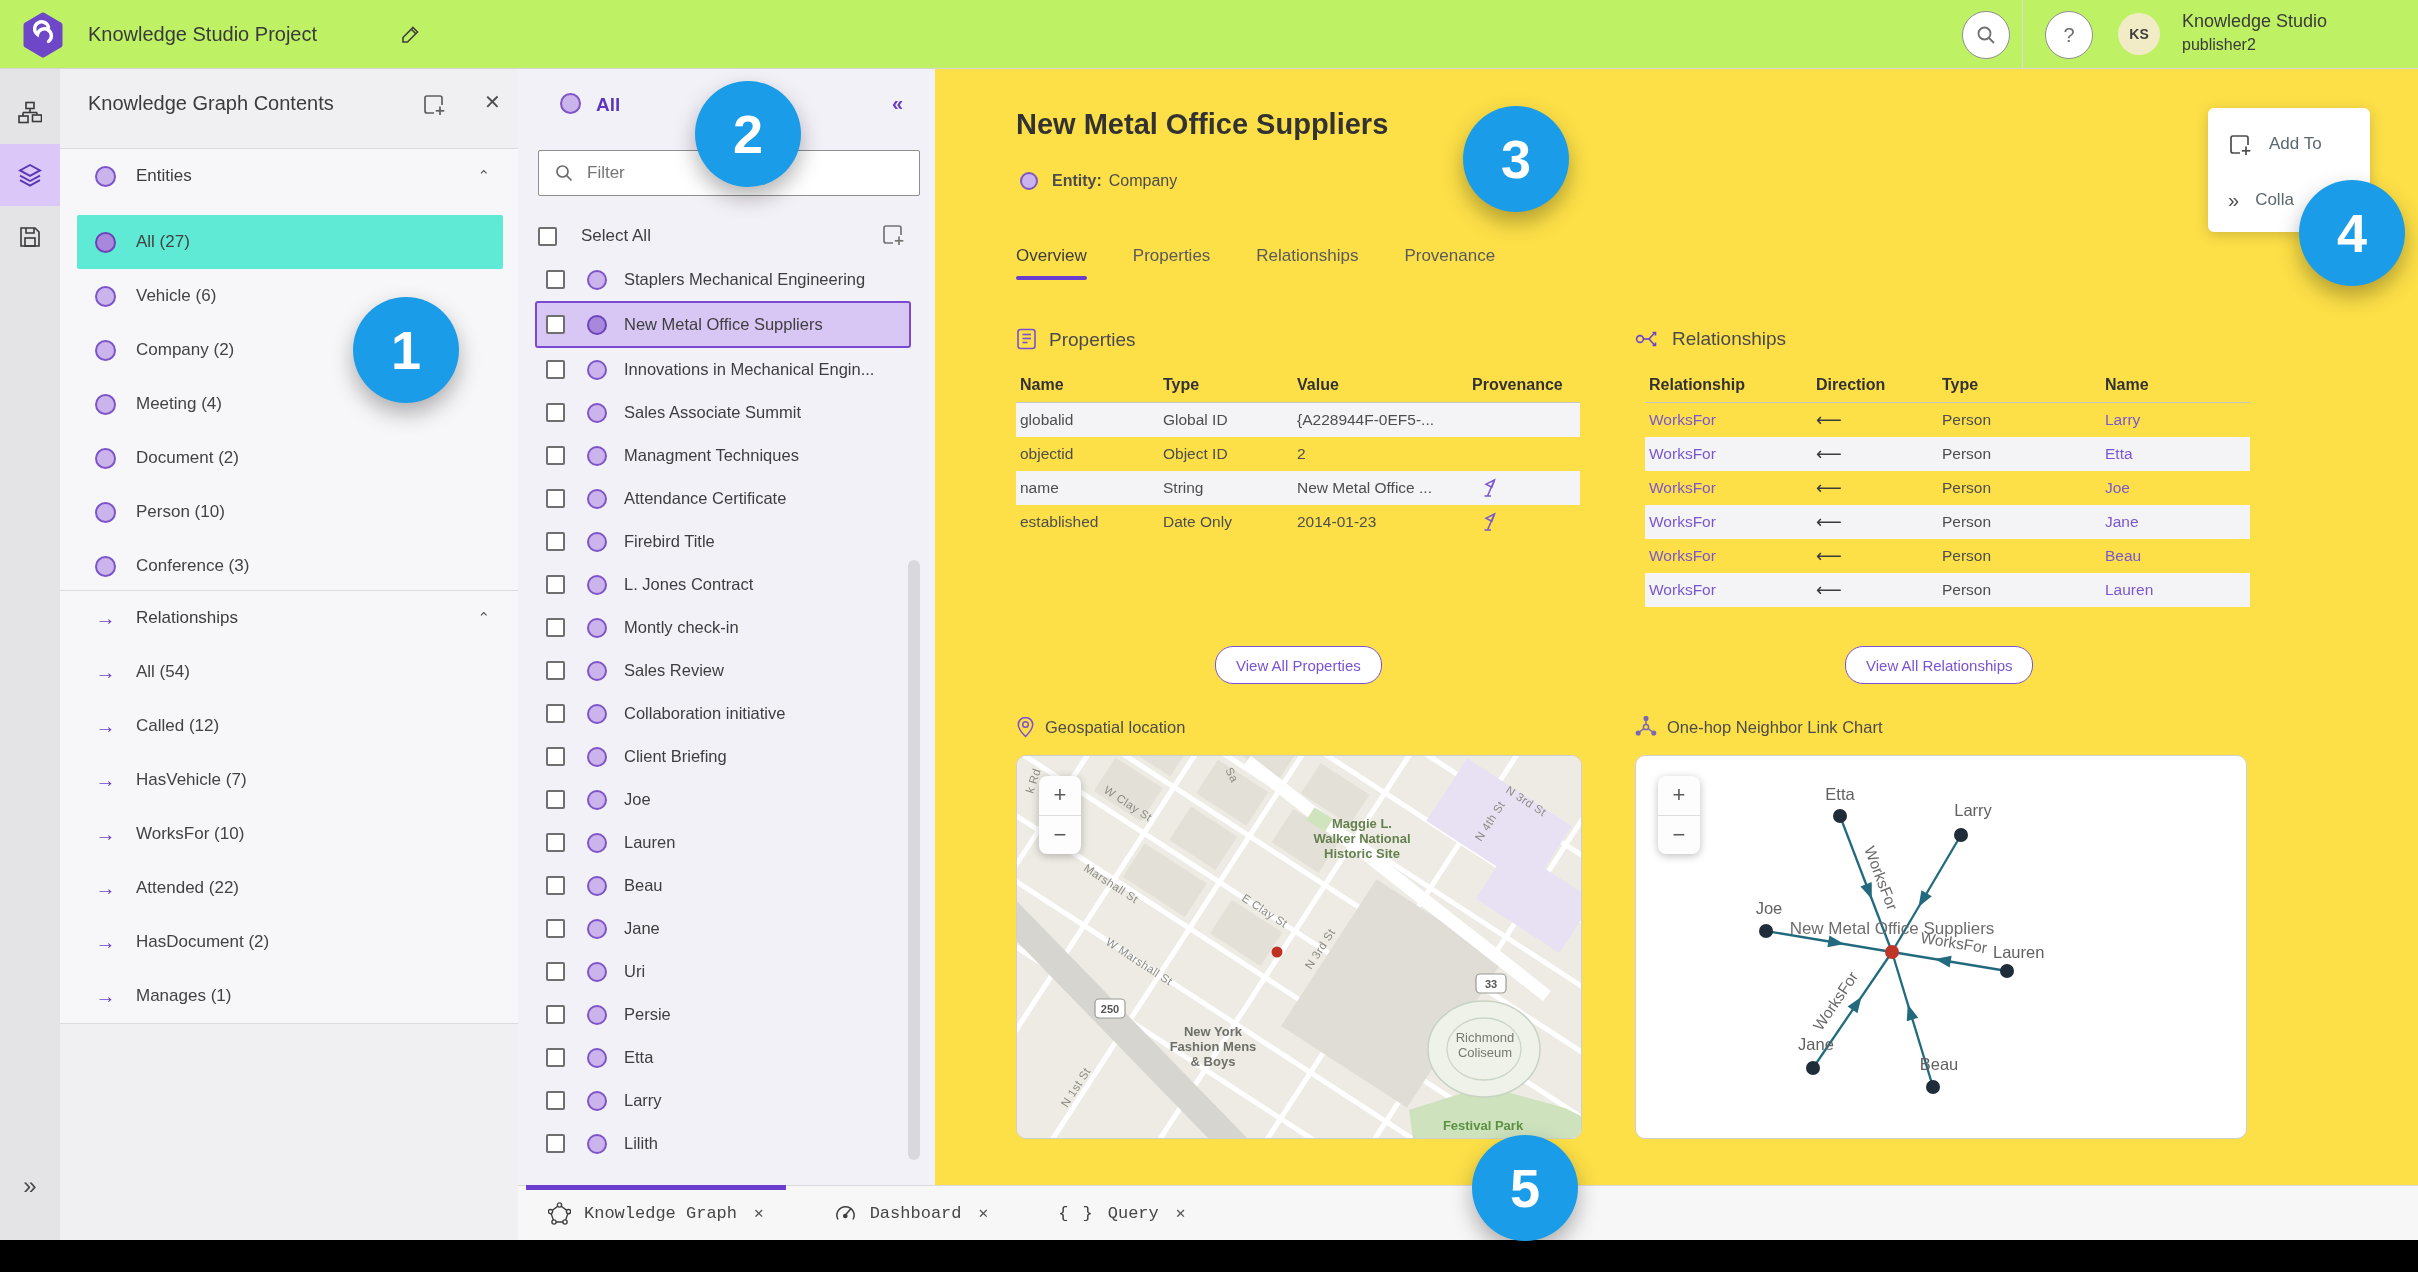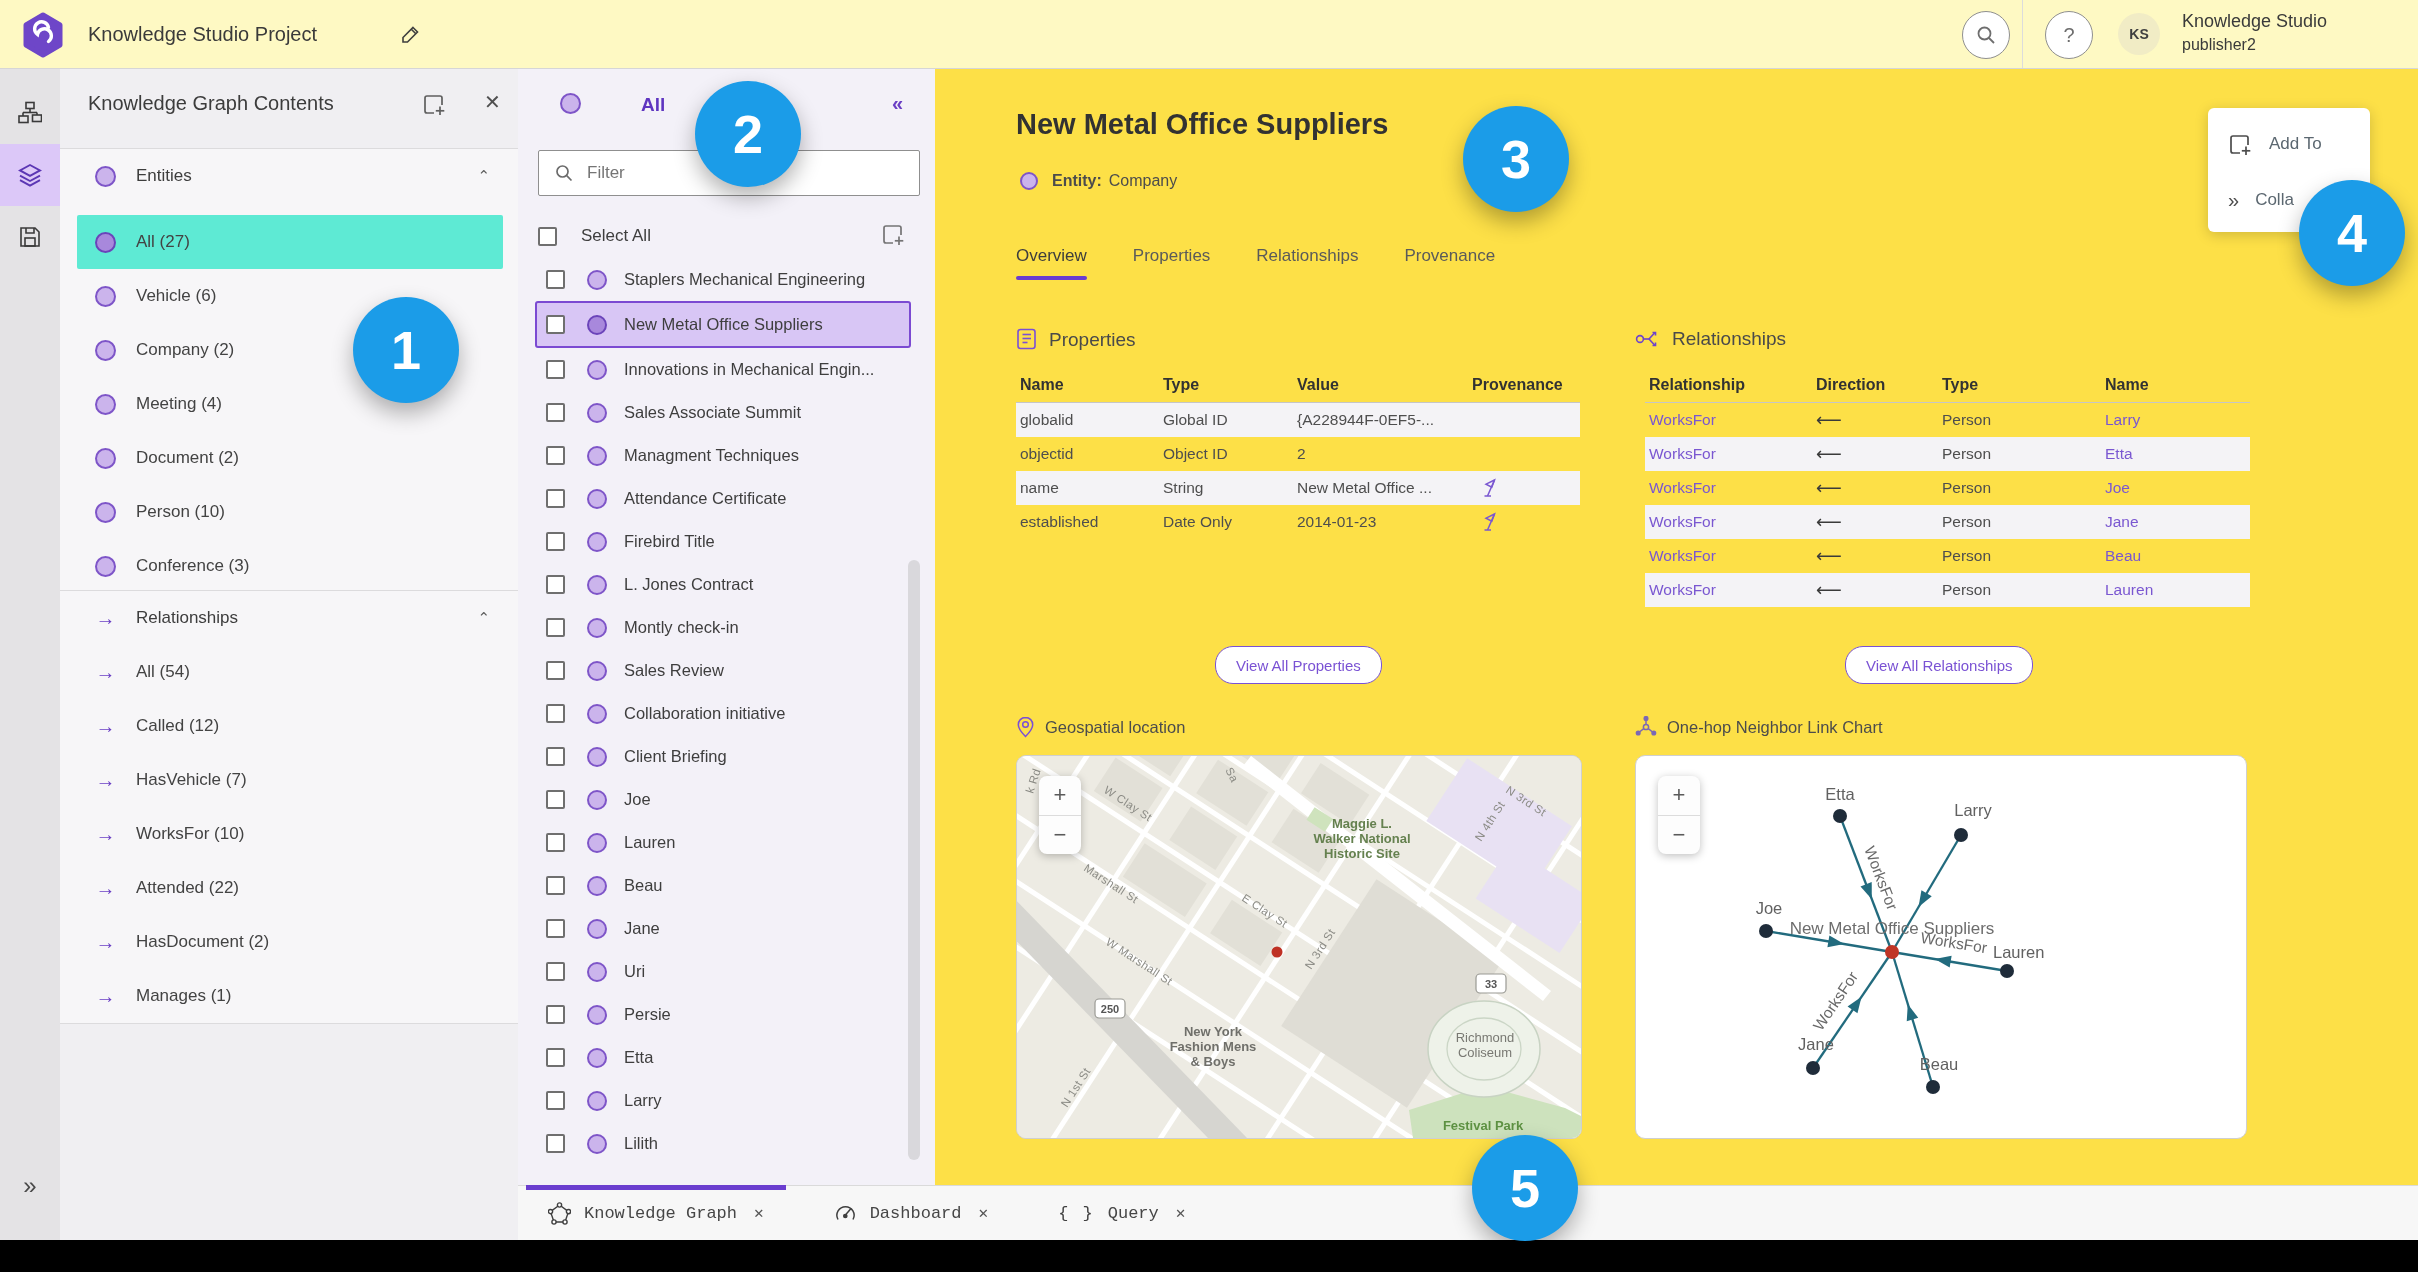--- a/index.html
+++ b/index.html
@@ -1,20 +1,20 @@
 <!DOCTYPE html>
 <html><head>
 <meta charset="utf-8">
 <style>
   html,body{margin:0;padding:0;width:2418px;height:1272px;overflow:hidden;
     font-family:"Liberation Sans",sans-serif;background:#000;}
   #app{position:relative;width:2418px;height:1272px;background:#fff;}
 
   
-  .top-header{position:absolute;left:0;top:0;width:2418px;height:68px;background:#fef9c3;
+  .top-header{position:absolute;left:0;top:0;width:2418px;height:68px;background:#bef264;
     border-bottom:1px solid #d6d6d6;z-index:20;}
   .logo{position:absolute;left:22px;top:12px;}
   .app-title{position:absolute;left:88px;top:0;height:68px;display:flex;align-items:center;
     font-size:20px;color:#3a3a3a;}
   .pencil{position:absolute;left:400px;top:24px;}
   .hdr-circle{position:absolute;top:11px;width:46px;height:46px;border-radius:50%;
     border:1px solid #8f8f8f;display:flex;align-items:center;justify-content:center;
     color:#6e6e6e;font-size:20px;background:#fff;}
   .hdr-divider{position:absolute;left:2022px;top:0;width:1px;height:68px;background:#dcdcdc;}
   .avatar{position:absolute;left:2118px;top:13px;width:42px;height:42px;border-radius:50%;
@@ -50,21 +50,21 @@
   .kgc-row.sel-row .dot{margin-left:18px;}
 
   .dot{width:21px;height:21px;border-radius:50%;background:#cbb4ec;border:2px solid #7e55c8;
     box-sizing:border-box;display:inline-block;flex:0 0 auto;}
   .dot.dark{background:#a888dc;border-color:#6b44ba;}
 
   
   .mid{position:absolute;left:518px;top:68px;width:417px;height:1117px;background:#f3f1f8;}
   .mid-header{position:absolute;left:0;top:0;width:417px;height:72px;}
   .mid-header .dot{position:absolute;left:42px;top:25px;}
-  .mid-all{position:absolute;left:78px;top:26px;font-size:19px;font-weight:bold;color:#5e35c0;margin-left:45px;}
+  .mid-all{position:absolute;left:78px;top:26px;font-size:19px;font-weight:bold;color:#5e35c0;}
   .mid-collapse{position:absolute;right:32px;top:24px;font-size:20px;color:#6a3fc4;font-weight:bold;}
   .filter-box{position:absolute;left:20px;top:82px;width:380px;height:44px;background:#fff;
     border:1px solid #8f8f8f;border-radius:2px;display:flex;align-items:center;}
   .filter-box input{border:none;outline:none;font-size:17px;color:#444;width:300px;
     font-family:"Liberation Sans",sans-serif;background:transparent;}
   .filter-box .mag{margin:0 12px 0 16px;}
   .selectall-row{position:absolute;left:20px;top:148px;width:380px;height:40px;
     display:flex;align-items:center;}
   .selectall-row .lbl{margin-left:24px;font-size:17px;color:#3e3e3e;}
   .selectall-add{position:absolute;right:12px;top:6px;opacity:.85;}

